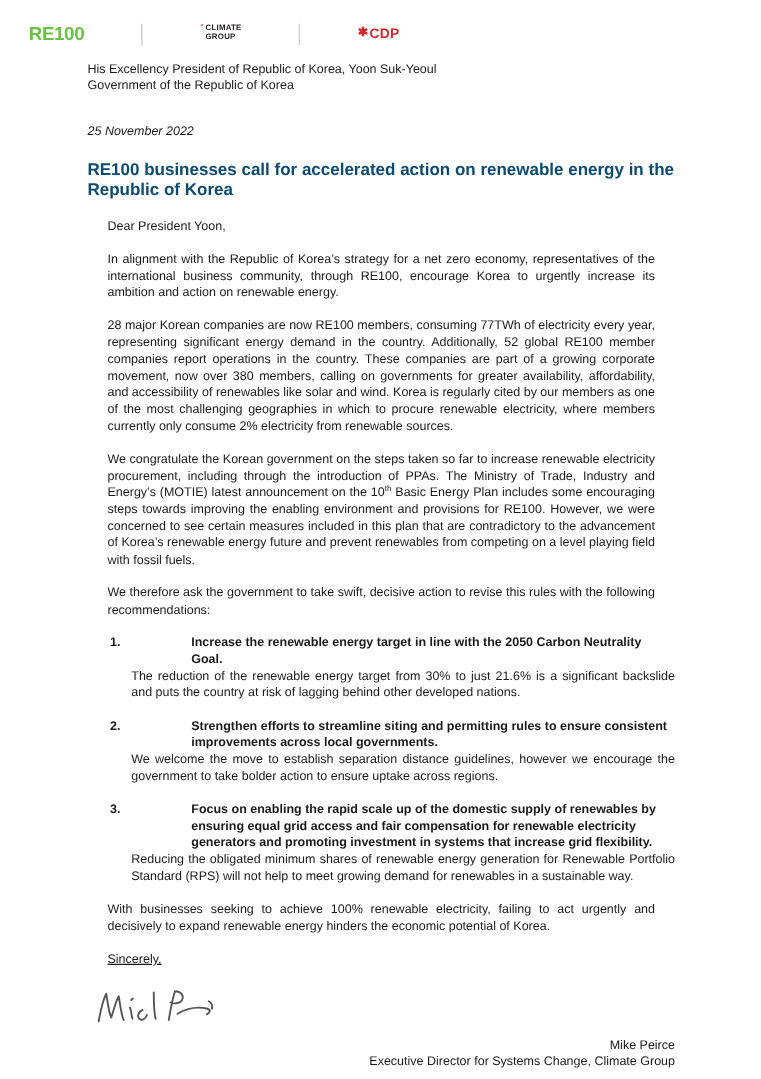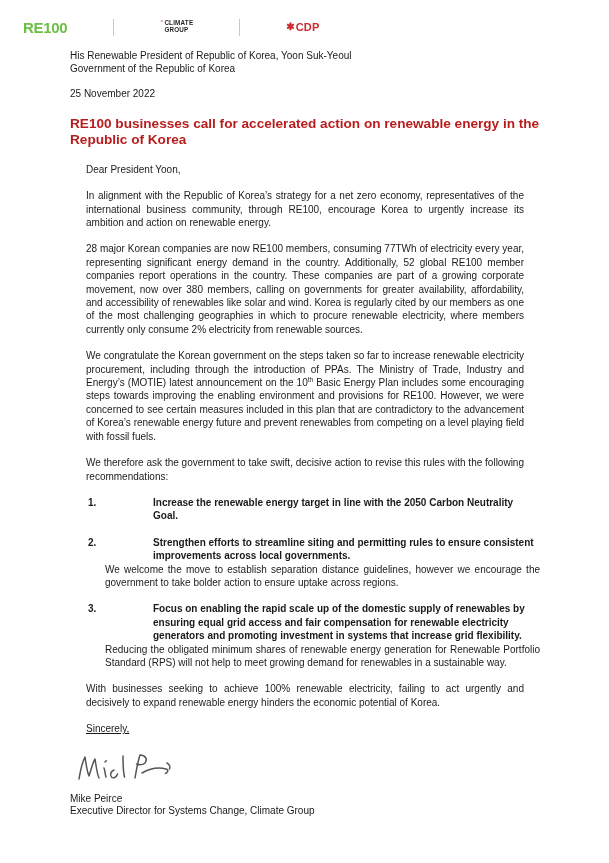--- a/index.html
+++ b/index.html
@@ -19,38 +19,38 @@
   }
   .climate-group .degree { position:absolute; left:0; top:-1px; color:#e03c31; font-size:6px; }
   .cdp-logo { display:flex; align-items:center; color:#cc2a2e; font-weight:bold; }
   .cdp-mark { font-size:10px; margin-right:1px; line-height:1; }
   .cdp-word { font-size:11px; letter-spacing:0.2px; }
   
   .content { margin:10px 69px 0 70px; font-size:10px; line-height:13.4px; }
   .content p { margin:13px 16px; text-align:justify; }
   .recipient { margin-top:11px; }
   .recipient div { line-height:12.6px; }
-  .date { margin-top:12px; }
+  .date { margin-top:24px;font-style:italic; }
   h1.letter-title {
-    font-size:13.6px; line-height:16.6px; font-weight:bold; color:#b91c1c;
+    font-size:13.6px; line-height:16.6px; font-weight:bold; color:#0c4a6e;
     margin:15px 0 14px 0; text-align:left;
   }
   .salutation { text-align:left !important; }
   sup.ordinal { font-size:6.5px; vertical-align:super; line-height:0; }
   
   .recs { margin:13px 0; }
   .rec { display:flex; margin:0 0 13px 18px; }
   .rec:last-child { margin-bottom:13px; }
   .rec-num { flex:none; width:17px; font-weight:bold; }
   .rec-body { flex:1; text-align:justify; }
   .rec-bold { font-weight:bold; display:block; text-align:left;margin-left:48px; }
   
   .closing { text-align:left !important; margin-bottom:6px;text-decoration:underline; }
   .signature-wrap { margin:4px 0 2px 2px; height:42px; }
-  .signatory div { line-height:12.6px; text-align:left; }
+  .signatory div { line-height:12.6px; text-align:right; }
 </style>
 </head>
 <body>
 
 <div class="page">
 
   <div class="logo-row">
     <span class="re100-wordmark">RE100</span>
     <span class="logo-divider"></span>
     <span class="climate-group">
@@ -61,21 +61,21 @@
     <span class="logo-divider"></span>
     <span class="cdp-logo">
       <span class="cdp-mark">✱</span>
       <span class="cdp-word">CDP</span>
     </span>
   </div>
 
   <div class="content">
 
     <div class="recipient">
-      <div>His Renewable President of Republic of Korea, Yoon Suk-Yeoul</div>
+      <div>His Excellency President of Republic of Korea, Yoon Suk-Yeoul</div>
       <div>Government of the Republic of Korea</div>
     </div>
 
     <div class="date">25 November 2022</div>
 
     <h1 class="letter-title">RE100 businesses call for accelerated action on renewable energy in the Republic of Korea</h1>
 
     <p class="salutation">Dear President Yoon,</p>
 
     <p>In alignment with the Republic of Korea’s strategy for a net zero economy, representatives of the international business community, through RE100, encourage Korea to urgently increase its ambition and action on renewable energy.</p>
@@ -84,20 +84,21 @@
 
     <p><span>We congratulate the Korean government on the steps taken so far to increase renewable electricity procurement, including through the introduction of PPAs. The Ministry of Trade, Industry and Energy’s (MOTIE) latest announcement on the 10</span><sup class="ordinal">th</sup><span> Basic Energy Plan includes some encouraging steps towards improving the enabling environment and provisions for RE100. However, we were concerned to see certain measures included in this plan that are contradictory to the advancement of Korea’s renewable energy future and prevent renewables from competing on a level playing field with fossil fuels.</span></p>
 
     <p>We therefore ask the government to take swift, decisive action to revise this rules with the following recommendations:</p>
 
     <div class="recs">
       <div class="rec">
         <span class="rec-num">1.</span>
         <span class="rec-body">
           <span class="rec-bold">Increase the renewable energy target in line with the 2050 Carbon Neutrality Goal.</span>
+          <span>The reduction of the renewable energy target from 30% to just 21.6% is a significant backslide and puts the country at risk of lagging behind other developed nations.</span>
         </span>
       </div>
       <div class="rec">
         <span class="rec-num">2.</span>
         <span class="rec-body">
           <span class="rec-bold">Strengthen efforts to streamline siting and permitting rules to ensure consistent improvements across local governments.</span>
           <span>We welcome the move to establish separation distance guidelines, however we encourage the government to take bolder action to ensure uptake across regions.</span>
         </span>
       </div>
       <div class="rec">

